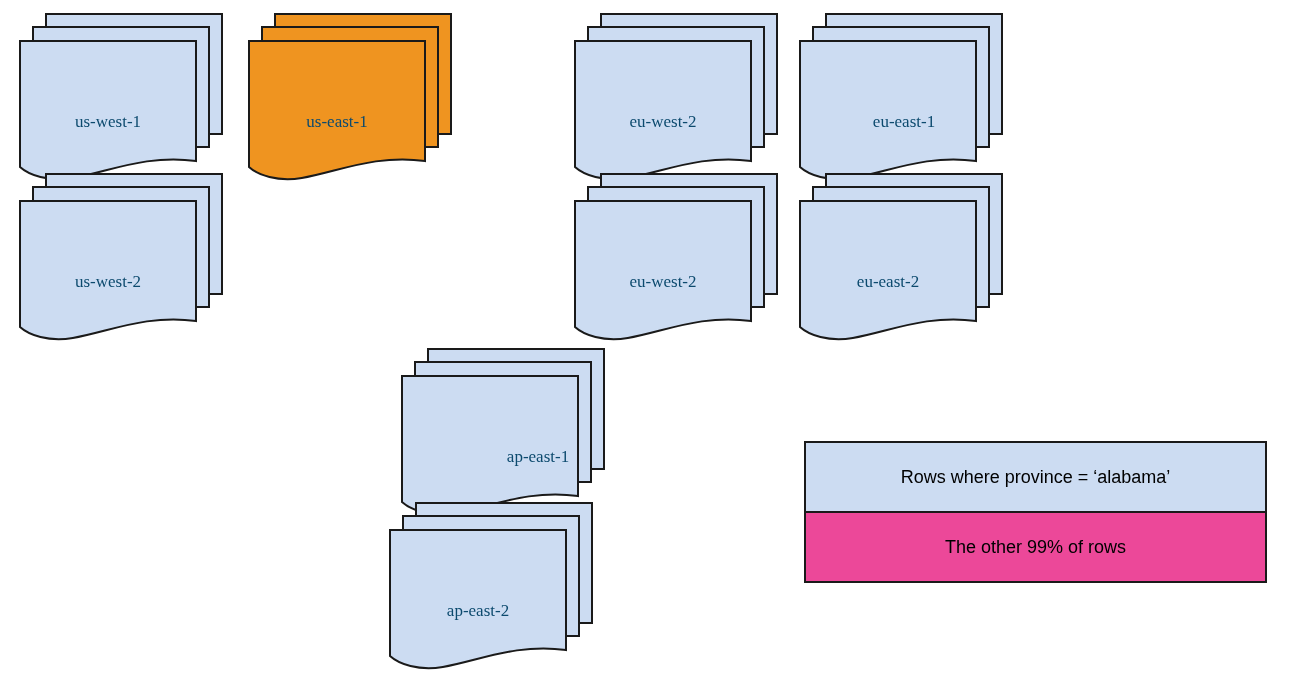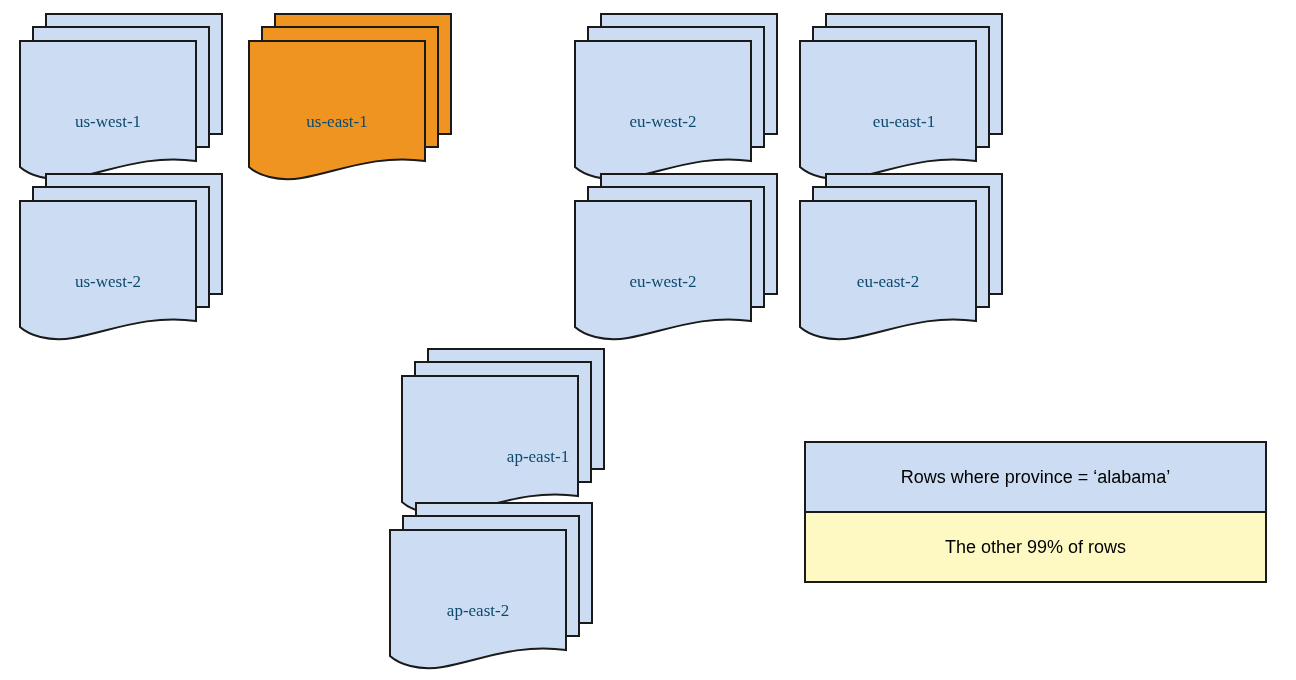--- a/index.html
+++ b/index.html
@@ -50,21 +50,21 @@
     font-family: "Liberation Sans", sans-serif;
     font-size: 18px;
     color: #000000;
     text-align: center;
   }
   .legend-row.blue {
     background: #ccdcf2;
     border-bottom: 2px solid #1a1a1a;
   }
   .legend-row.orange {
-    background: #fef9c3;
+    background: #ec4899;
   }
 </style>
 </head>
 <body>
 
 <div id="canvas">
     <div class="doc-stack" style="left: 20px; top: 14px; width: 206px; height: 180px;">
       <svg width="206" height="180">
         <path d="M0,0 L176,0 L176,120 L0,120 Z" transform="translate(26,0)" fill="#ccdcf2" stroke="#1a1a1a" stroke-width="2" stroke-linejoin="miter"></path>
         <path d="M0,0 L176,0 L176,120 L0,120 Z" transform="translate(13,13)" fill="#ccdcf2" stroke="#1a1a1a" stroke-width="2" stroke-linejoin="miter"></path>

